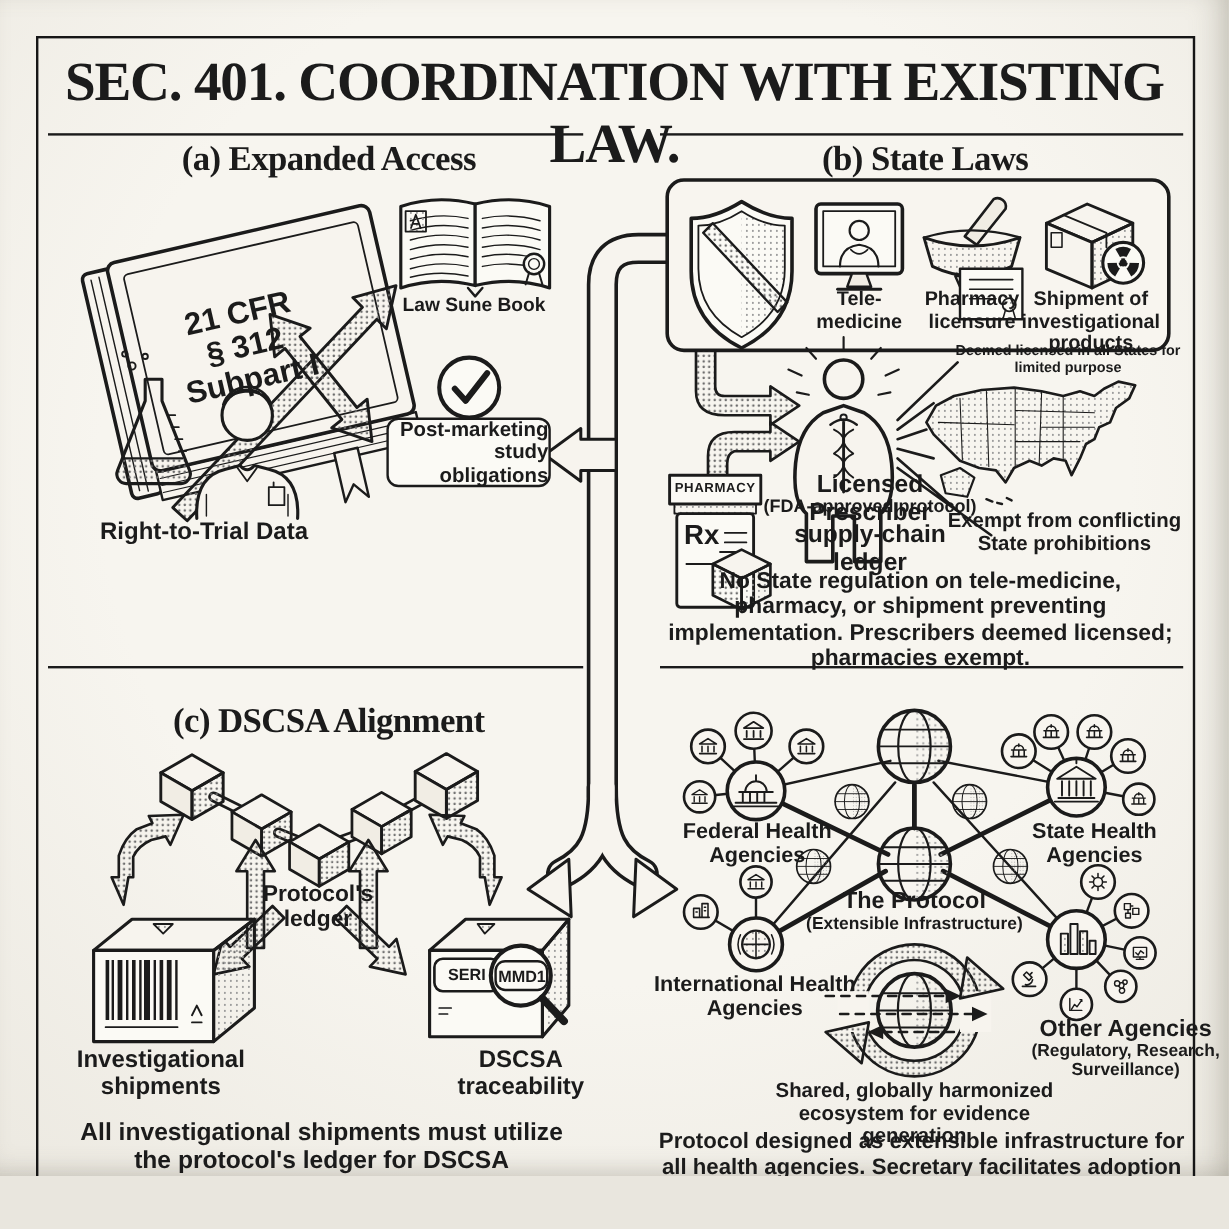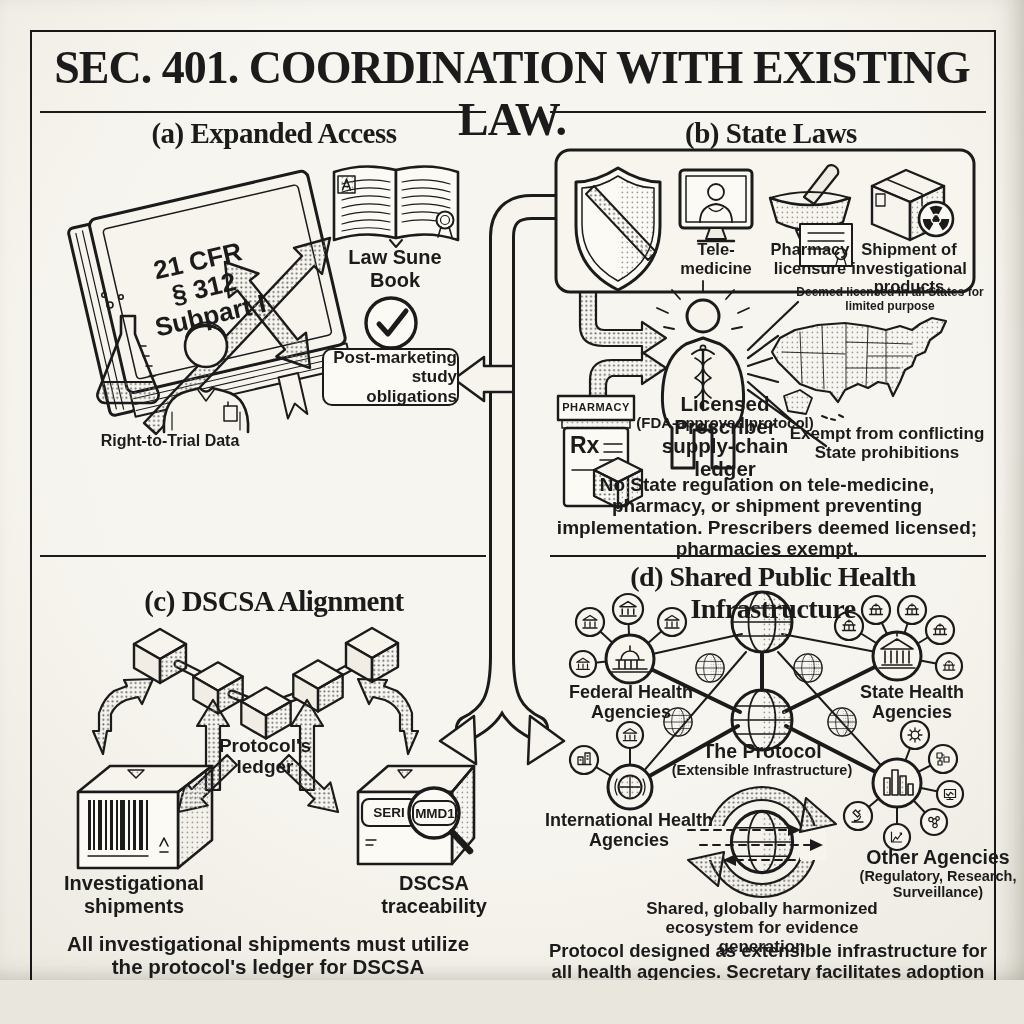--- a/index.html
+++ b/index.html
@@ -379,28 +379,27 @@
 
   <div class="rule" style="left:40px;top:111px;width:446px;"></div>
   <div class="rule" style="left:550px;top:111px;width:436px;"></div>
   <div class="rule" style="left:40px;top:555px;width:446px;"></div>
   <div class="rule" style="left:550px;top:555px;width:436px;"></div>
 
   <div class="lbl serif" id="page-title" style="left:44px;top:42px;width:936px;">SEC. 401. COORDINATION WITH EXISTING LAW.</div>
   <div class="lbl serif sec-hdr" style="left:54px;top:117px;width:440px;">(a) Expanded Access</div>
   <div class="lbl serif sec-hdr" style="left:556px;top:117px;width:430px;">(b) State Laws</div>
   <div class="lbl serif sec-hdr" style="left:54px;top:561px;width:440px;margin-top:24px;">(c) DSCSA Alignment</div>
-  <div class="lbl serif sec-hdr" style="left:556px;top:561px;width:434px;font-size:28px;">(d) Shared Public Health Infrastructure</div>
 
   <div class="lbl" id="book-cover-text" style="left:118px;top:246px;width:172px;">21 CFR
 § 312
 Subpart I</div>
-  <div class="lbl" style="left:322px;top:246px;width:146px;font-size:20px;">Law Sune Book</div>
+  <div class="lbl" style="left:322px;top:246px;width:146px;font-size:16px;">Law Sune Book</div>
   <div id="obligations-box">Post-marketing study obligations</div>
-  <div class="lbl" style="left:58px;top:432px;width:224px;font-size:16px;">Right-to-Trial Data</div>
+  <div class="lbl" style="left:58px;top:432px;width:224px;font-size:20px;">Right-to-Trial Data</div>
 
   <div class="lbl" style="left:676px;top:240px;width:80px;font-size:16.5px;">Tele-medicine</div>
   <div class="lbl" style="left:758px;top:240px;width:104px;font-size:16.5px;">Pharmacy licensure</div>
   <div class="lbl" style="left:850px;top:240px;width:118px;font-size:16.5px;">Shipment of investigational products</div>
   <div class="lbl" style="left:558px;top:401px;width:76px;font-size:11px;letter-spacing:0.5px;">PHARMACY</div>
   <div class="lbl" style="left:570px;top:432px;width:40px;font-size:23px;text-align:left;">Rx</div>
   <div class="lbl" style="left:634px;top:392px;width:182px;font-size:20.5px;">Licensed Prescriber</div>
   <div class="lbl" style="left:628px;top:415px;width:194px;font-size:15px;">(FDA-approved protocol)</div>
   <div class="lbl" style="left:634px;top:434px;width:182px;font-size:20.5px;">supply-chain ledger</div>
   <div class="lbl" style="left:786px;top:286px;width:208px;font-size:12px;">Deemed licensed in all States for limited purpose</div>

